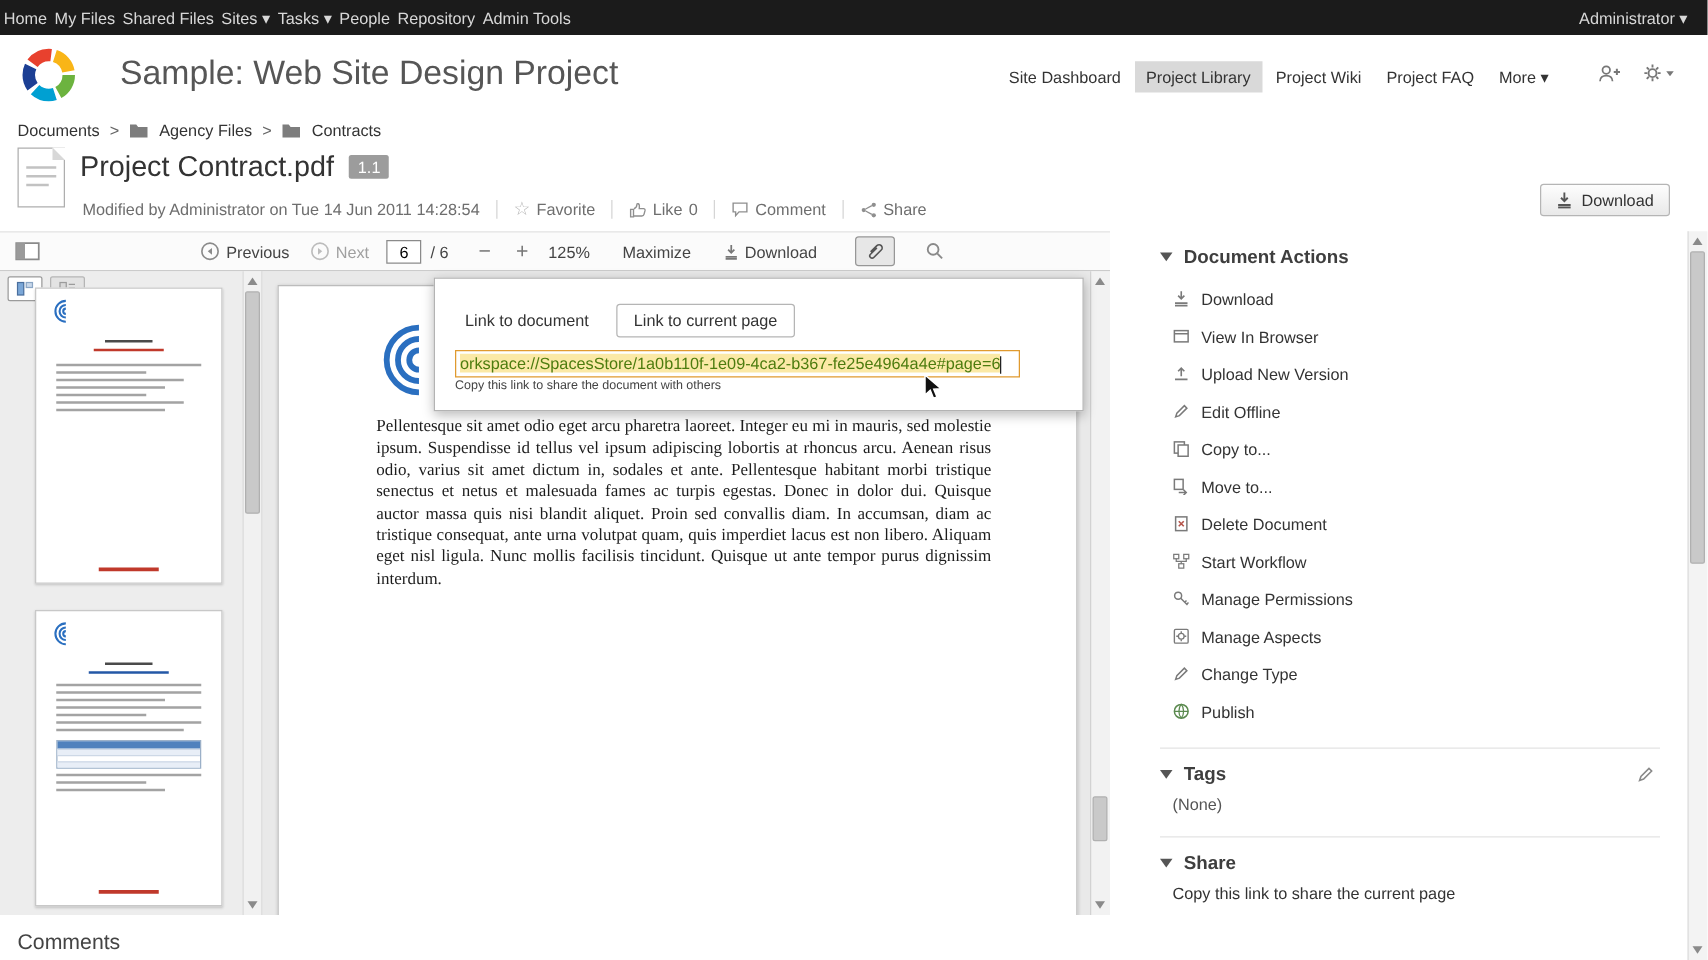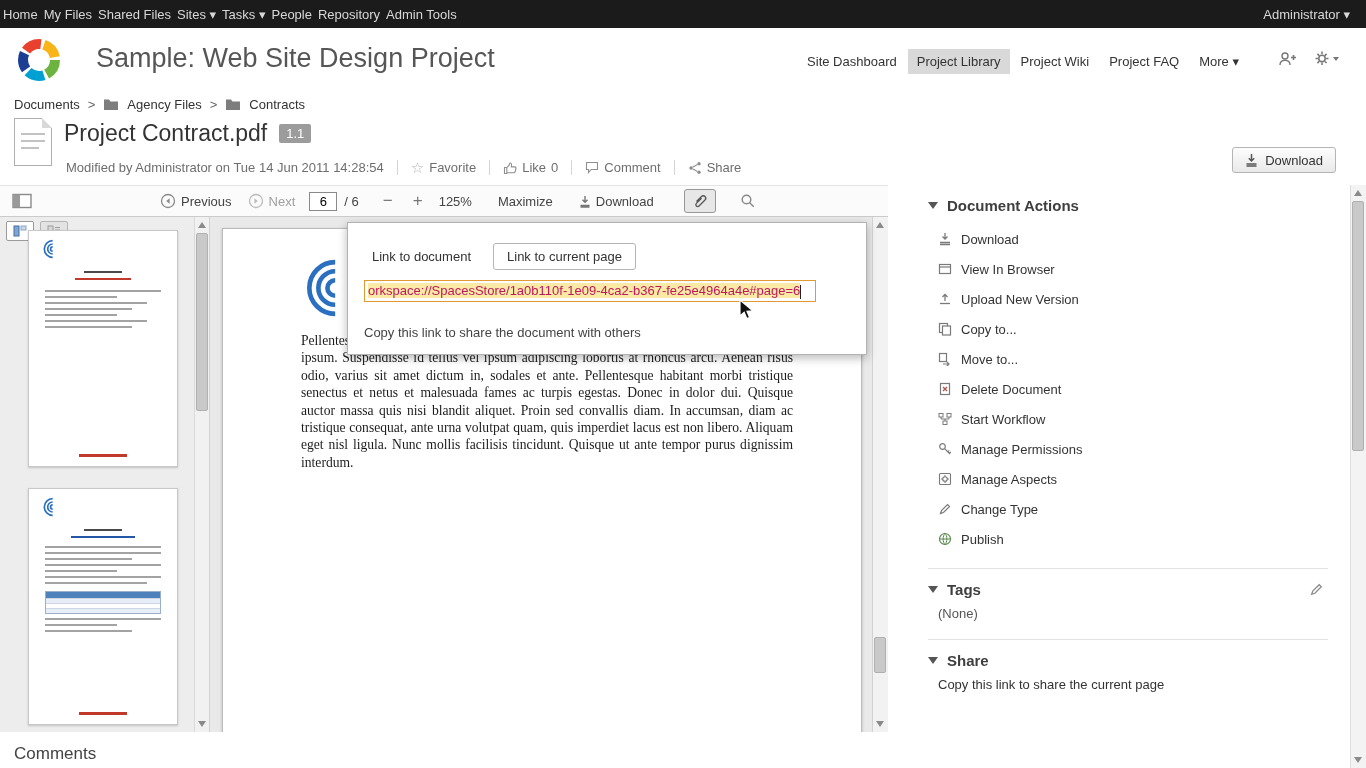--- a/index.html
+++ b/index.html
@@ -106,23 +106,23 @@
               border-radius:2px; cursor:pointer; }
 
   
   .popup { position:absolute; left:347px; top:222px; width:520px; background:#fff;
            border:1px solid #b3b3b3; box-shadow:0 3px 9px rgba(0,0,0,.28); z-index:40; padding:12px 14px 12px 14px; }
   .popup .tabs { display:flex; align-items:center; gap:14px; margin:8px 0 10px 2px; font-size:13px; color:#333; }
   .tab-plain { padding:6px 8px; cursor:pointer; }
   .tab-btn { padding:5px 13px; border:1px solid #b5b5b5; border-radius:3px; background:#fff; cursor:pointer; }
   .link-box { margin-left:2px; width:452px; height:22px; border:1px solid #e09a2f; background:#fff;
               font-size:13px; padding:2px 3px; white-space:nowrap; overflow:hidden; cursor:text; }
-  .link-box .seltext { background:#fbe9a6; color:#be185d; }
+  .link-box .seltext { background:#fbe9a6; color:#4d7c0f; }
   .caret-bar { display:inline-block; width:1px; height:14px; background:#222; vertical-align:middle; }
-  .popup .hint { margin:23px 0 2px 2px; font-size:13px; color:#444; }
+  .popup .hint { margin:1px 0 2px 2px; font-size:10px; color:#444; }
 
   
   .sidepanel { position:absolute; left:910px; top:185px; width:438px; bottom:0; font-size:13px; color:#333; }
   .panel-header { display:flex; align-items:center; gap:9px; margin:12px 24px 0 18px; font-size:15px;
                   font-weight:bold; color:#3e3e3e; cursor:pointer; }
   .tri-disc { width:0; height:0; border-left:5px solid transparent; border-right:5px solid transparent;
               border-top:7px solid #555; }
   .action-list { margin:10px 0 0 28px; display:flex; flex-direction:column; }
   .action-item { display:flex; align-items:center; gap:9px; height:30px; cursor:pointer; color:#333; }
   .divider { border-top:1px solid #e3e3e3; margin:14px 20px 0 18px; }
@@ -478,20 +478,28 @@
           <svg width="14" height="14" viewBox="0 0 14 14">
             <path d="M7 9V2.5M4.5 5L7 2.5 9.5 5" fill="none" stroke="#7a7a7a" stroke-width="1.3"></path>
             <path d="M2 11.5h10" stroke="#7a7a7a" stroke-width="1.3"></path>
           </svg>
         </span>
       <span>Upload New Version</span>
     </div>
     <div class="action-item">
       <span class="ico">
           <svg width="14" height="14" viewBox="0 0 14 14">
+            <path d="M2.5 11.5l1-3 6-6 2 2-6 6-3 1z" fill="none" stroke="#7a7a7a" stroke-width="1.2"></path>
+          </svg>
+        </span>
+      <span>Edit Offline</span>
+    </div>
+    <div class="action-item">
+      <span class="ico">
+          <svg width="14" height="14" viewBox="0 0 14 14">
             <rect x="1.5" y="1.5" width="8" height="9" fill="none" stroke="#7a7a7a" stroke-width="1.2"></rect>
             <rect x="4.5" y="4" width="8" height="9" fill="#fff" stroke="#7a7a7a" stroke-width="1.2"></rect>
           </svg>
         </span>
       <span>Copy to...</span>
     </div>
     <div class="action-item">
       <span class="ico">
           <svg width="14" height="14" viewBox="0 0 14 14">
             <rect x="1.5" y="1.5" width="7" height="8" fill="none" stroke="#7a7a7a" stroke-width="1.2"></rect>

